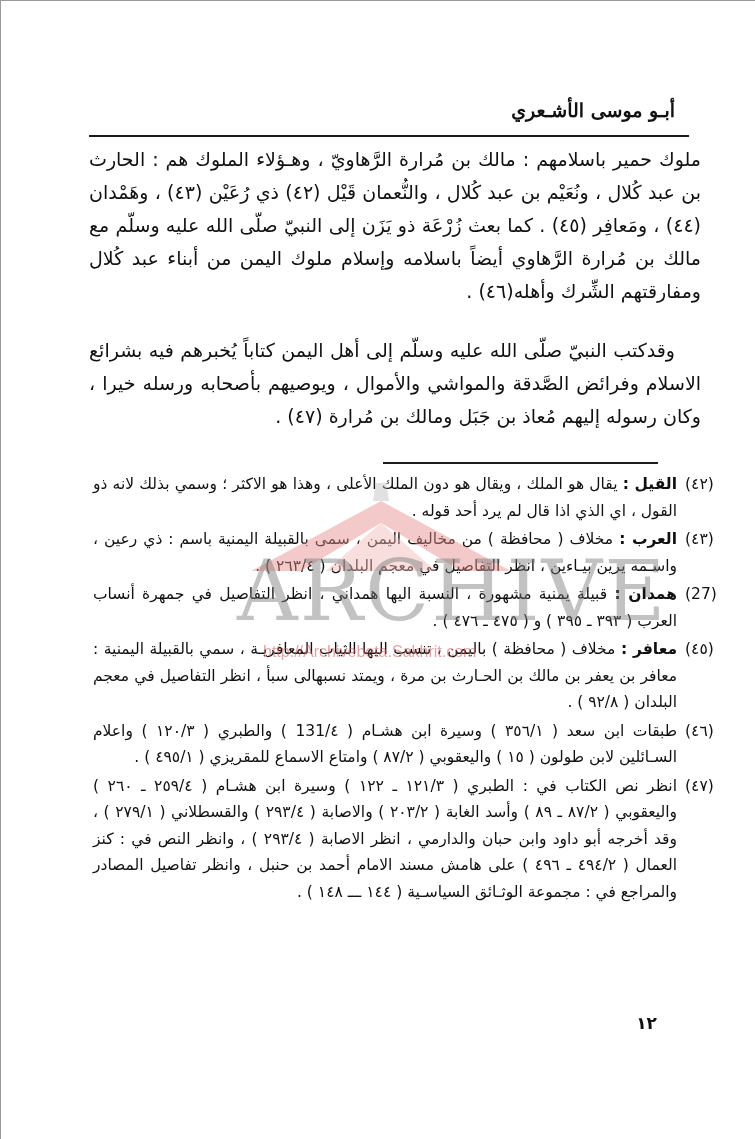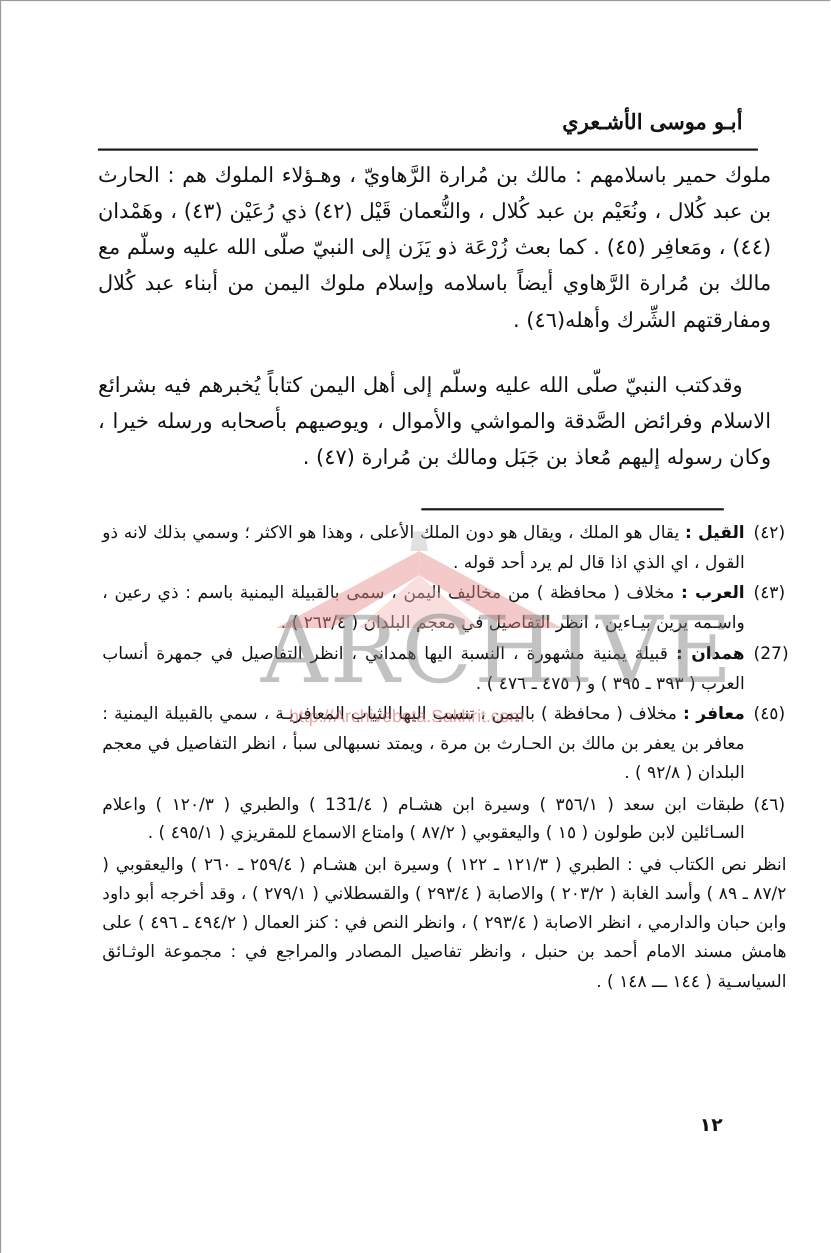--- a/index.html
+++ b/index.html
@@ -117,20 +117,21 @@
     </div>
     <div class="fn">
       <span class="fn-num">(٤٥)</span>
       <span class="fn-text"><b>معافر :</b> <span>مخلاف ( محافظة ) باليمن ، تنسب اليها الثياب المعافريـة ، سمي بالقبيلة اليمنية : معافر بن يعفر بن مالك بن الحـارث بن مرة ، ويمتد نسبهالى سبأ ، انظر التفاصيل في معجم البلدان ( ٩٢/٨ ) .</span></span>
     </div>
     <div class="fn">
       <span class="fn-num">(٤٦)</span>
       <span class="fn-text"><span>طبقات ابن سعد ( ٣٥٦/١ ) وسيرة ابن هشـام ( 131/٤ ) والطبري ( ١٢٠/٣ ) واعلام السـائلين لابن طولون ( ١٥ ) واليعقوبي ( ٨٧/٢ ) وامتاع الاسماع للمقريزي ( ٤٩٥/١ ) .</span></span>
     </div>
     <div class="fn">
+      <span class="fn-num">(٤٧)</span>
       <span class="fn-text"><span>انظر نص الكتاب في : الطبري ( ١٢١/٣ ـ ١٢٢ ) وسيرة ابن هشـام ( ٢٥٩/٤ ـ ٢٦٠ ) واليعقوبي ( ٨٧/٢ ـ ٨٩ ) وأسد الغابة ( ٢٠٣/٢ ) والاصابة ( ٢٩٣/٤ ) والقسطلاني ( ٢٧٩/١ ) ، وقد أخرجه أبو داود وابن حبان والدارمي ، انظر الاصابة ( ٢٩٣/٤ ) ، وانظر النص في : كنز العمال ( ٤٩٤/٢ ـ ٤٩٦ ) على هامش مسند الامام أحمد بن حنبل ، وانظر تفاصيل المصادر والمراجع في : مجموعة الوثـائق السياسـية ( ١٤٤ ـــ ١٤٨ ) .</span></span>
     </div>
   </div>
 
   <div class="page-number">١٢</div>
 
   <div class="watermark">
     <svg class="wm-logo" viewBox="0 0 300 95" xmlns="http://www.w3.org/2000/svg">
       <polygon points="150,18 20,88 70,88 150,40" fill="#e88a8a"></polygon>
       <polygon points="150,18 280,88 230,88 150,40" fill="#e88a8a"></polygon>

